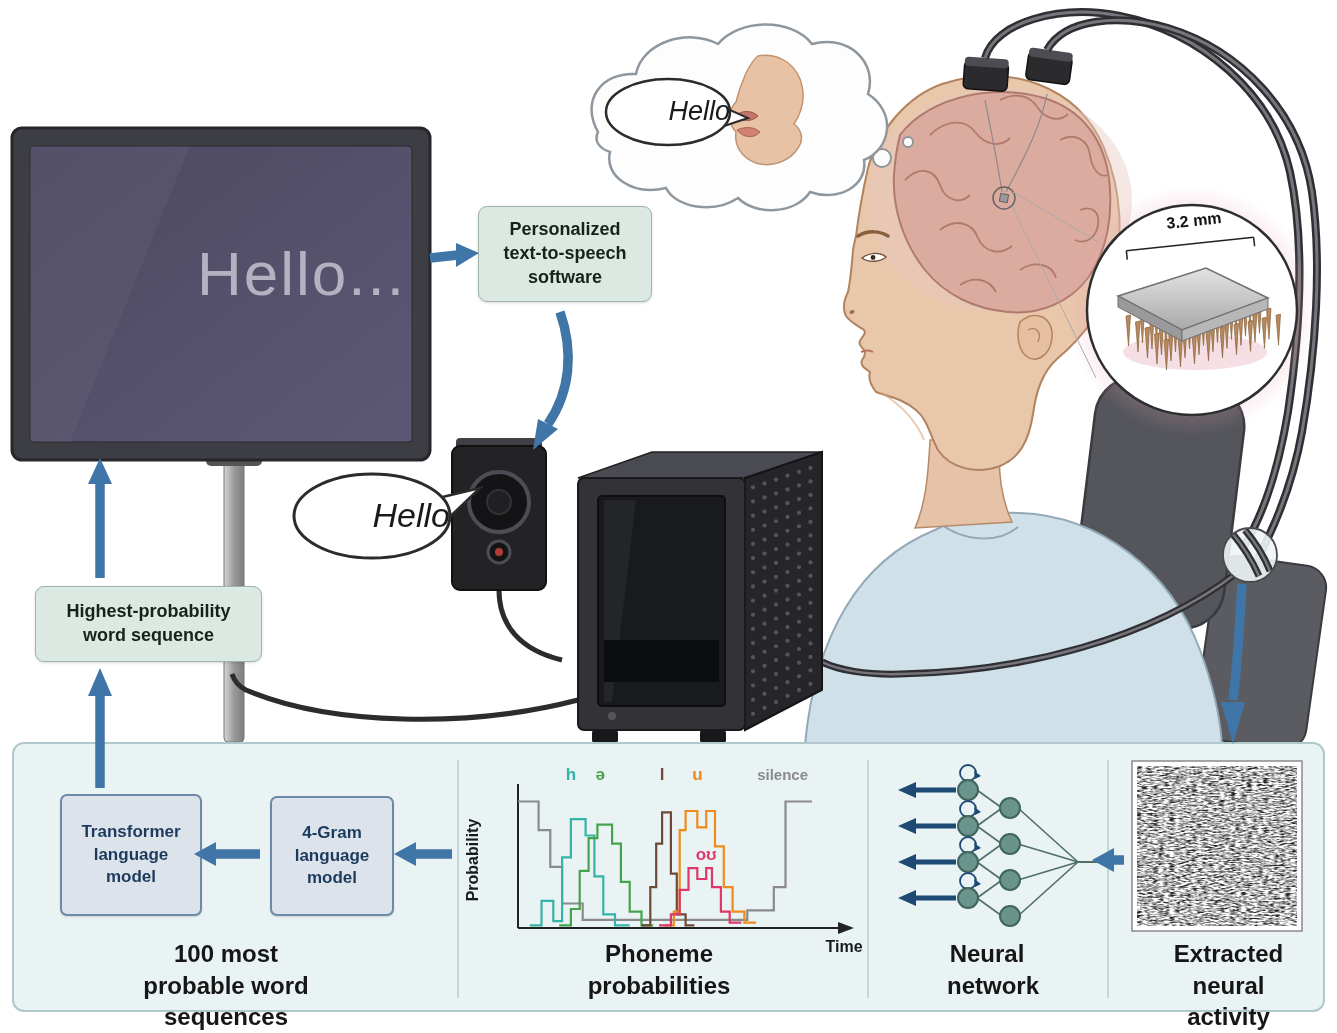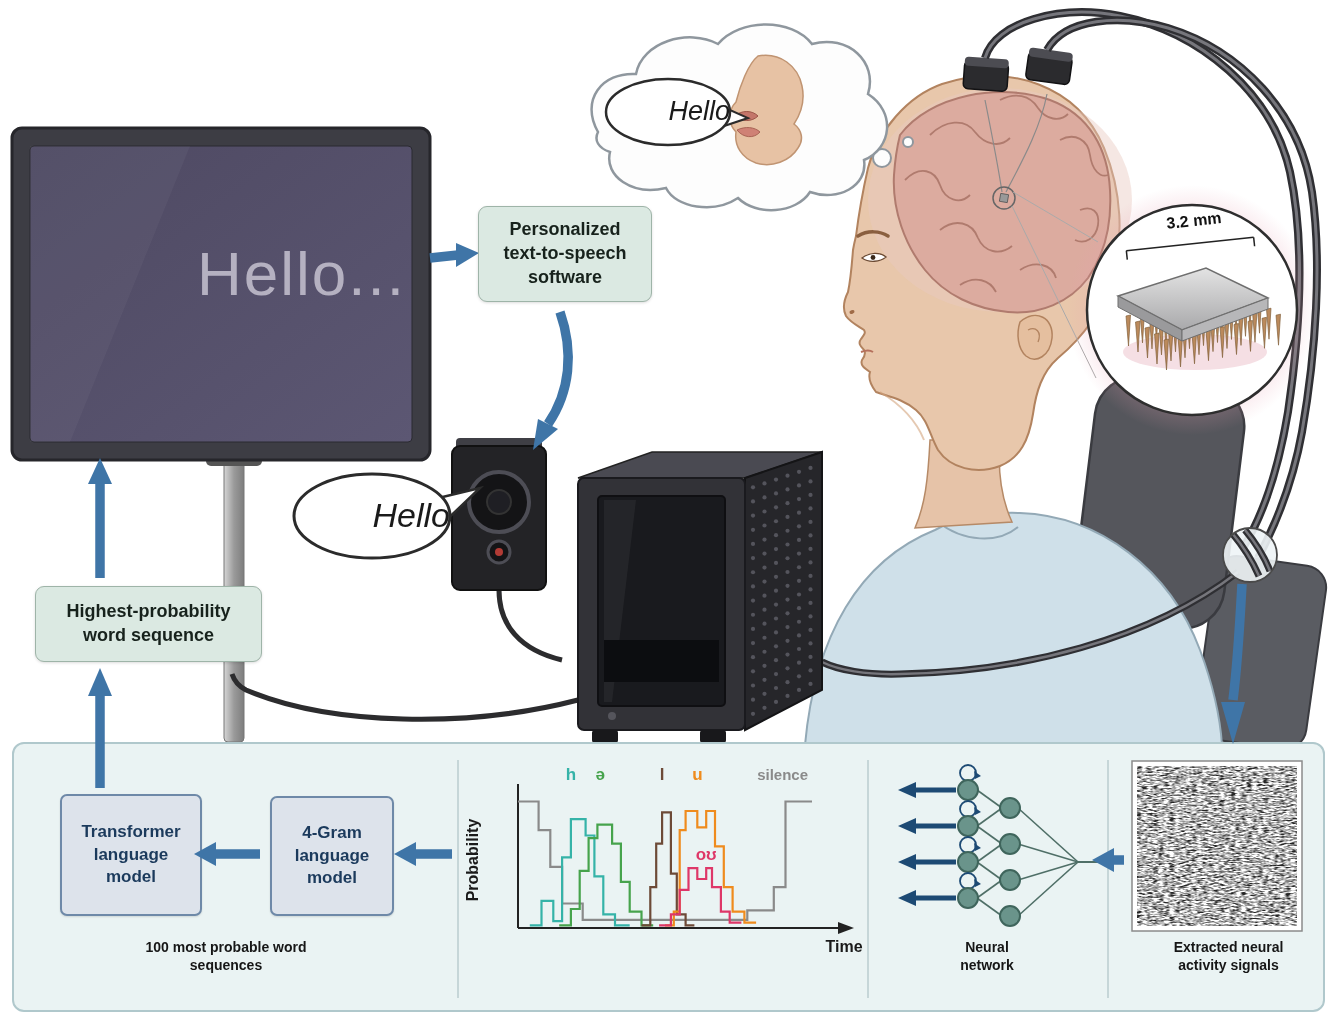--- a/index.html
+++ b/index.html
@@ -19,21 +19,21 @@
     padding:6px 10px;box-sizing:border-box;box-shadow:0 1px 3px rgba(0,0,0,.14);}
   #tts-box{left:478px;top:206px;width:174px;height:96px;}
   #hp-box{left:35px;top:586px;width:227px;height:76px;}
 
   #measure-label{position:absolute;left:1146px;top:212px;width:96px;text-align:center;
     font-size:16px;font-weight:600;color:#111;transform:rotate(-6deg);}
 
   #panel{position:absolute;left:12px;top:742px;width:1313px;height:270px;box-sizing:border-box;
     background:var(--panel-bg);border:2px solid var(--panel-border);border-radius:12px;z-index:2;}
   .divider{position:absolute;top:16px;height:238px;width:1.5px;background:#c6d6d8;}
-  .caption{position:absolute;text-align:center;font-weight:bold;font-size:14px;color:#161616;line-height:1.32;}
+  .caption{position:absolute;text-align:center;font-weight:bold;font-size:24px;color:#161616;line-height:1.32;}
   .box-model{position:absolute;display:flex;align-items:center;justify-content:center;text-align:center;
     background:var(--model-box-bg);border:2px solid var(--model-box-border);border-radius:7px;
     font-weight:bold;font-size:17px;color:#1b3a5c;line-height:1.35;padding:6px;box-sizing:border-box;
     box-shadow:0 1px 2px rgba(0,0,0,.12);}
   #transformer-box{left:26px;top:50px;width:142px;height:122px;margin-left:20px;}
   #ngram-box{left:256px;top:52px;width:124px;height:120px;}
   #phoneme-chart{position:absolute;left:446px;top:12px;}
   #nn-svg{position:absolute;left:866px;top:16px;}
   #activity-card{position:absolute;left:1117px;top:16px;}
 
@@ -415,20 +415,21 @@
         <polyline points="199.1,169.3 210.9,169.3 210.9,158.4 219.7,158.4 219.7,133.9 228.5,133.9 228.5,112.2 237.3,112.2 237.3,123.0 246.2,123.0 246.2,112.2 252.0,112.2 252.0,131.2 260.9,131.2 260.9,155.7 269.7,155.7 269.7,166.6 281.4,166.6" fill="none" stroke="#de3768" stroke-width="2.2" stroke-linejoin="miter"></polyline>
         <text x="110.91999999999999" y="24" fill="#35b3a8" text-anchor="middle" font-size="17" font-weight="bold" font-family="&quot;Liberation Sans&quot;,sans-serif">h</text>
         <text x="140.32" y="24" fill="#46a34c" text-anchor="middle" font-size="17" font-weight="bold" font-family="&quot;Liberation Sans&quot;,sans-serif">ə</text>
         <text x="202.06" y="24" fill="#6d4a37" text-anchor="middle" font-size="17" font-weight="bold" font-family="&quot;Liberation Sans&quot;,sans-serif">l</text>
         <text x="237.34" y="24" fill="#ef8b1d" text-anchor="middle" font-size="17" font-weight="bold" font-family="&quot;Liberation Sans&quot;,sans-serif">u</text>
         <text x="246.16" y="104" fill="#de3768" text-anchor="middle" font-size="17" font-weight="bold" font-family="&quot;Liberation Sans&quot;,sans-serif">oʊ</text>
         <text x="322.6" y="24" fill="#8a8a8a" text-anchor="middle" font-size="15" font-weight="bold" font-family="&quot;Liberation Sans&quot;,sans-serif">silence</text>
         <text x="18" y="104" fill="#1a1a1a" text-anchor="middle" font-size="16" font-weight="bold" transform="rotate(-90 18 104)" font-family="&quot;Liberation Sans&quot;,sans-serif">Probability</text>
         <text x="384" y="196" fill="#1a1a1a" text-anchor="middle" font-size="16" font-weight="bold" font-family="&quot;Liberation Sans&quot;,sans-serif">Time</text>
       </svg>
+    <div class="caption" style="left:560px;top:194px;width:170px">Phoneme probabilities</div>
 
     <svg id="nn-svg" width="224" height="176" viewBox="0 0 224 176">
         <line x1="222" y1="102" x2="198" y2="102" stroke="#4f6f67" stroke-width="2"></line>
         <line x1="198" y1="102" x2="138" y2="48" stroke="#4f6f67" stroke-width="1.6"></line>
         <line x1="198" y1="102" x2="138" y2="84" stroke="#4f6f67" stroke-width="1.6"></line>
         <line x1="198" y1="102" x2="138" y2="120" stroke="#4f6f67" stroke-width="1.6"></line>
         <line x1="198" y1="102" x2="138" y2="156" stroke="#4f6f67" stroke-width="1.6"></line>
         <line x1="122" y1="48" x2="97" y2="30" stroke="#4f6f67" stroke-width="1.6"></line>
         <line x1="122" y1="48" x2="97" y2="66" stroke="#4f6f67" stroke-width="1.6"></line>
         <line x1="122" y1="84" x2="97" y2="66" stroke="#4f6f67" stroke-width="1.6"></line>

